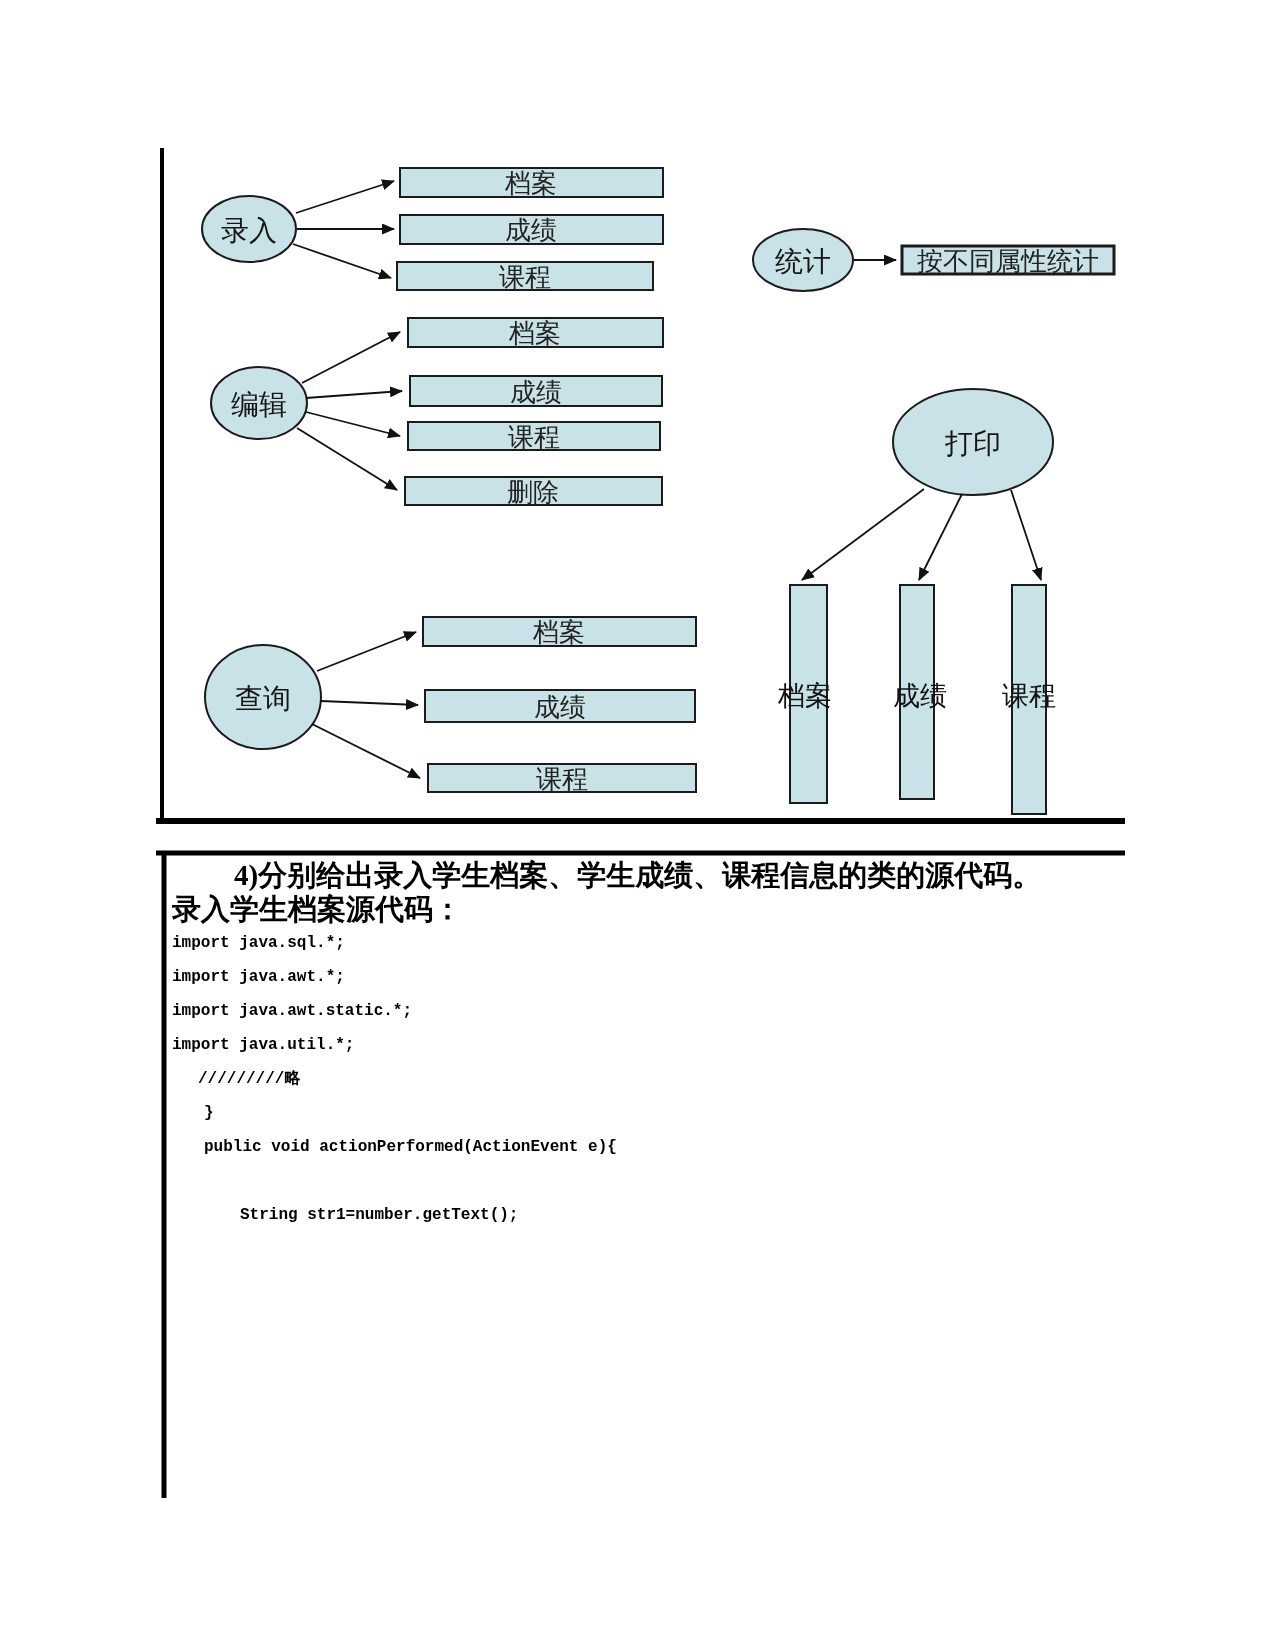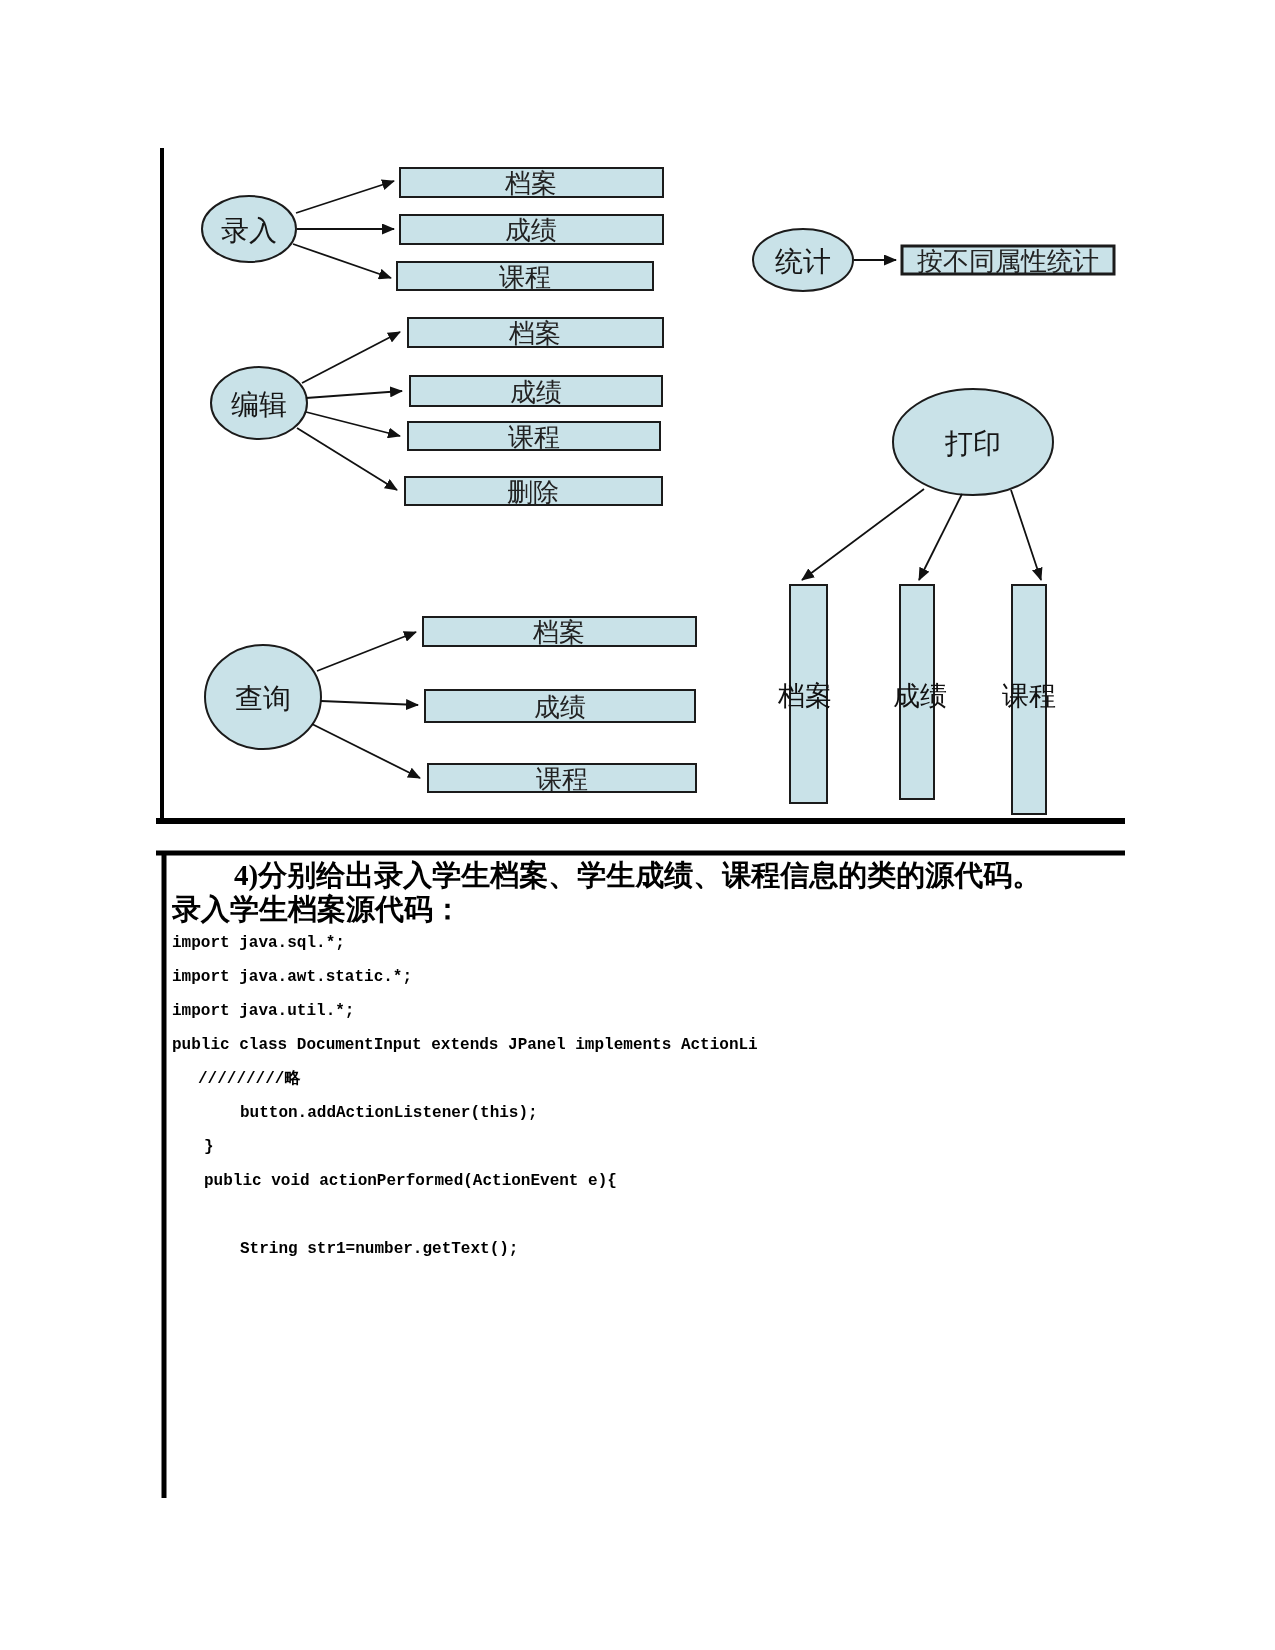--- a/index.html
+++ b/index.html
@@ -103,24 +103,23 @@
 
     <line x1="317" y1="671" x2="416" y2="632" stroke="#111" stroke-width="1.8" marker-end="url(#ah)"></line>
     <line x1="321" y1="701" x2="418" y2="705" stroke="#111" stroke-width="1.8" marker-end="url(#ah)"></line>
     <line x1="312" y1="724" x2="420" y2="778" stroke="#111" stroke-width="1.8" marker-end="url(#ah)"></line>
   </svg>
 
   <div class="codewrap">
     <div class="code-line zh ind-h">4)分别给出录入学生档案、学生成绩、课程信息的类的源代码。</div>
     <div class="code-line zh">录入学生档案源代码：</div>
     <div class="code-line">import java.sql.*;</div>
+    <div class="code-line">import java.awt.*;</div>
     <div class="code-line">import java.awt.static.*;</div>
     <div class="code-line">import java.util.*;</div>
-    <div class="code-line">public class DocumentInput extends JPanel implements ActionLi</div>
     <div class="code-line ind-1">/////////略</div>
-    <div class="code-line ind-3">button.addActionListener(this);</div>
     <div class="code-line ind-2">}</div>
     <div class="code-line ind-2">public void actionPerformed(ActionEvent e){</div>
     <div class="code-line"></div>
     <div class="code-line ind-3">String str1=number.getText();</div>
   </div>
 
 </div>
 
 </body></html>

